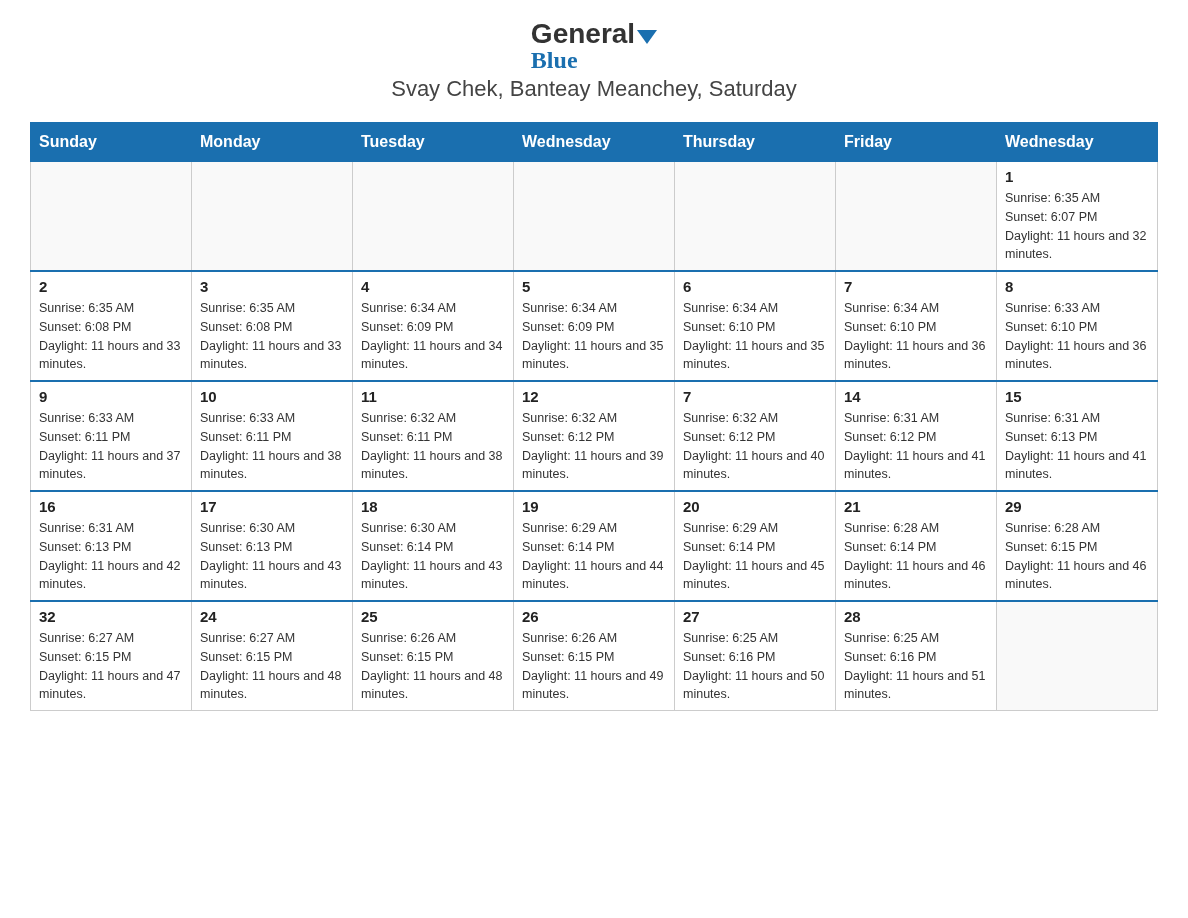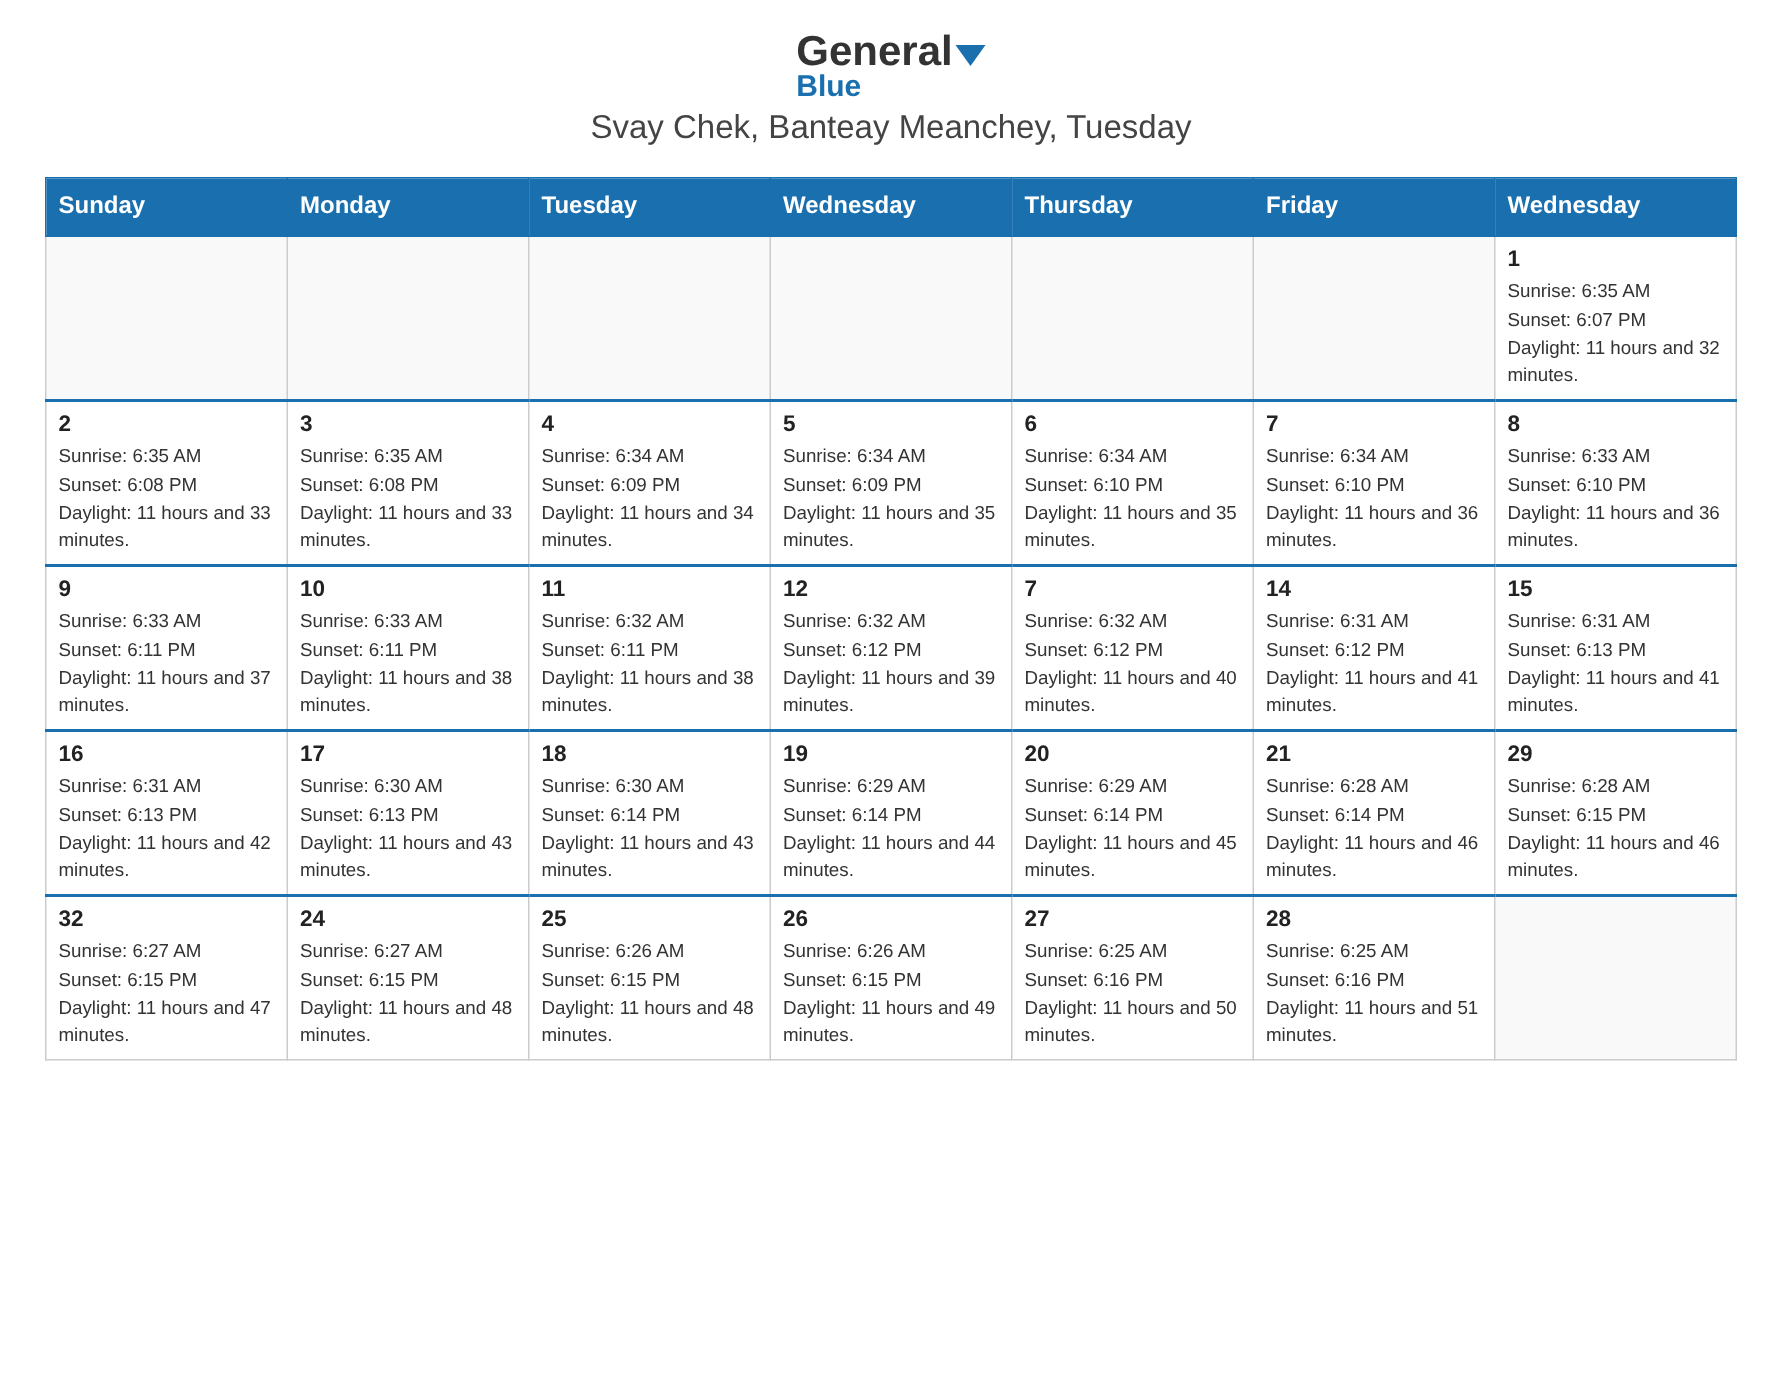--- a/index.html
+++ b/index.html
@@ -22,24 +22,25 @@
       flex-direction: column;
       align-items: flex-start;
     }
     .logo-general {
       font-size: 28px;
       font-weight: bold;
       color: #333;
       line-height: 1;
     }
     .logo-blue {
-      font-size: 20px;
+      font-size: 24px;
       font-weight: bold;
       color: #1a6faf;
       line-height: 1;
+      font-family: Liberation Serif, serif;
     }
     .logo-triangle {
       display: inline-block;
       width: 0;
       height: 0;
       border-left: 10px solid transparent;
       border-right: 10px solid transparent;
       border-top: 14px solid #1a6faf;
       margin-left: 2px;
       vertical-align: middle;
@@ -106,21 +107,21 @@
 <body>
 
 <div class="header-row">
   <div class="logo">
     <div>
       <span class="logo-general">General</span><span class="logo-triangle"></span>
     </div>
     <span class="logo-blue">Blue</span>
   </div>
   <div class="title-area">
-    <div class="location-title">Svay Chek, Banteay Meanchey, Tuesday</div>
+    <div class="location-title">Svay Chek, Banteay Meanchey, Saturday</div>
   </div>
 </div>
 
 <table class="calendar-table">
   <thead>
     <tr>
     <th>Sunday</th>
         <th>Monday</th>
         <th>Tuesday</th>
         <th>Wednesday</th>

